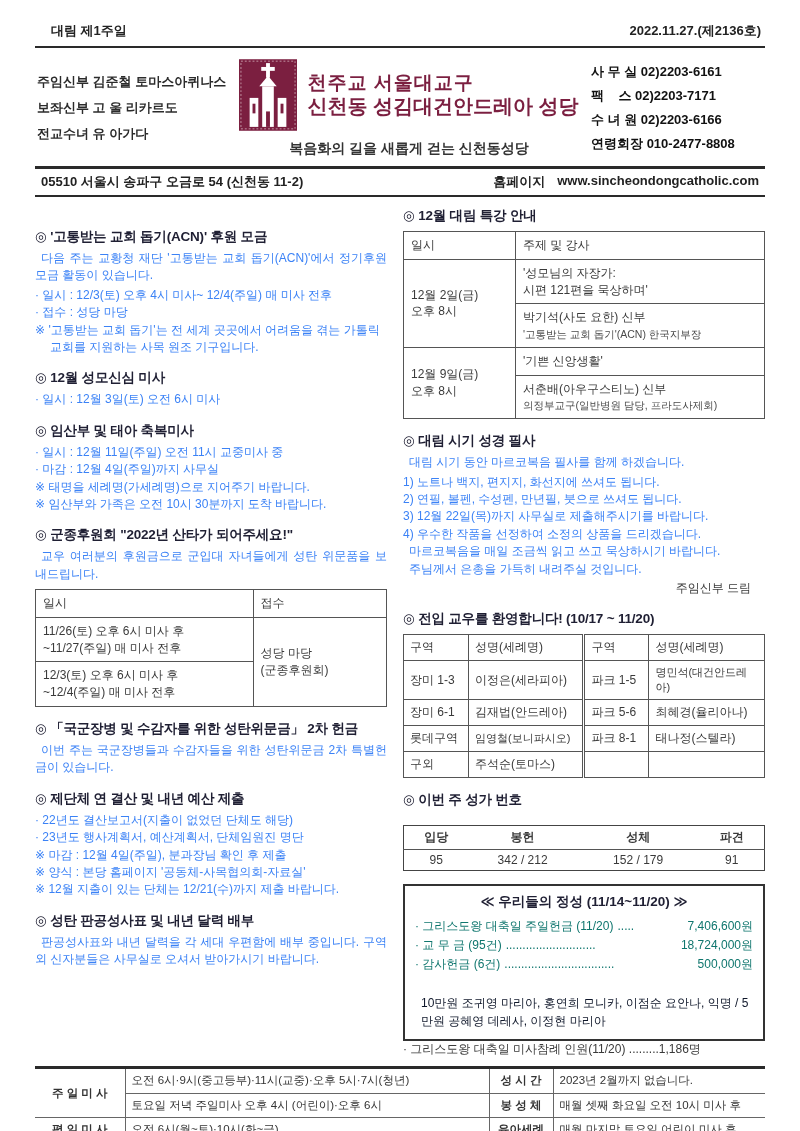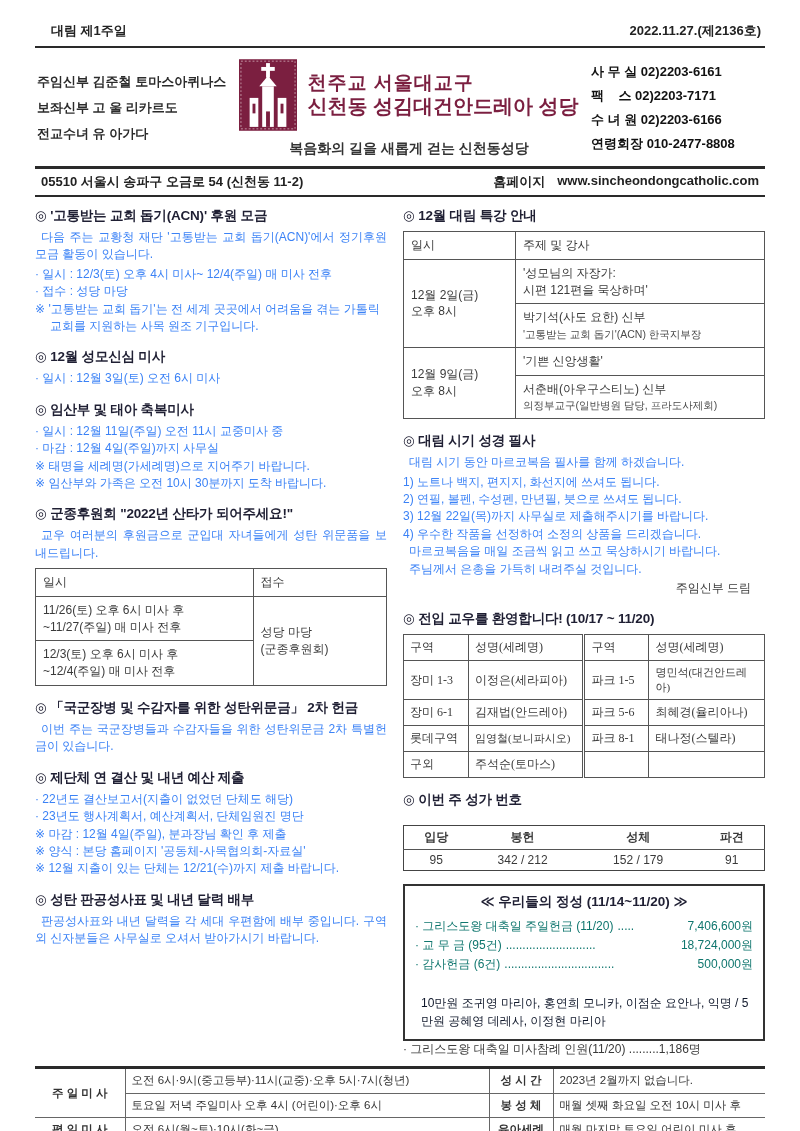--- a/index.html
+++ b/index.html
@@ -21,37 +21,37 @@
   .brand-text .church  { font-size:20px; letter-spacing:0px; }
   .slogan { font-size:14px; font-weight:bold; color:#333; margin-top:8px; }
   .contacts { width:172px; font-size:13px; font-weight:bold; color:#111; line-height:1.85; white-space:nowrap; }
   .c-label { white-space:pre; display:inline-block; }
   .addr-bar { border-top:3px solid #2a2a2a; border-bottom:2px solid #2a2a2a; display:flex;
               justify-content:space-between; align-items:center; padding:4px 6px; font-size:13px; font-weight:bold; color:#222; }
   .addr-bar .home { display:flex; gap:12px;text-align:center; }
 
   
   .cols { display:flex; gap:16px; margin-top:10px; }
-  .col-left  { width:352px; }
+  .col-left  { width:352px;margin-top:21px; }
   .col-right { flex:1; }
   .sec { margin-bottom:13px; }
   .sec-title { font-size:13.5px; font-weight:bold; color:#1f1f33; margin-bottom:4px; letter-spacing:-0.2px; }
   .line, .para { font-size:12px; color:#3b82f6; line-height:1.45; }
   .para { text-align:justify; text-indent:6px; margin-bottom:2px; }
   .hang { padding-left:15px; text-indent:-15px; }
   .signoff { text-align:right; font-size:12px; color:#3a3a3a; padding-right:14px; margin-top:2px; }
 
   table { border-collapse:collapse; font-size:12px; color:#3a3a3a; }
   .btable { width:100%; margin-top:6px; }
   .btable th, .btable td { border:1px solid #555; padding:5px 7px; text-align:left; vertical-align:middle; line-height:1.4; }
   .btable th { font-weight:normal; }
   .pre { white-space:pre-line; }
   .cell-sub { display:block; font-size:10.5px; color:#4a4a4a; margin-top:1px; }
 
-  .welcome td, .welcome th { padding:4px 6px;font-family:Liberation Serif, serif; }
+  .welcome td, .welcome th { padding:4px 6px; }
   .welcome .dbl { border-left:3px double #555; }
 
   .hymn { width:100%; margin-top:16px; border:1.5px solid #444; }
   .hymn th, .hymn td { border:none; text-align:center; padding:3px 6px; }
   .hymn thead tr { border-bottom:1px solid #555; }
 
   .offer-box { border:2px solid #333; padding:7px 10px 9px 10px; margin-top:4px; }
   .offer-title { text-align:center; font-size:13.5px; font-weight:bold; color:#1f1f33; margin-bottom:6px; }
   .offer-line { display:flex; align-items:flex-end; font-size:12px; color:#0f766e; line-height:1.6; }
   .offer-line .dots { flex:1; overflow:hidden; white-space:nowrap; padding:0 4px; }

